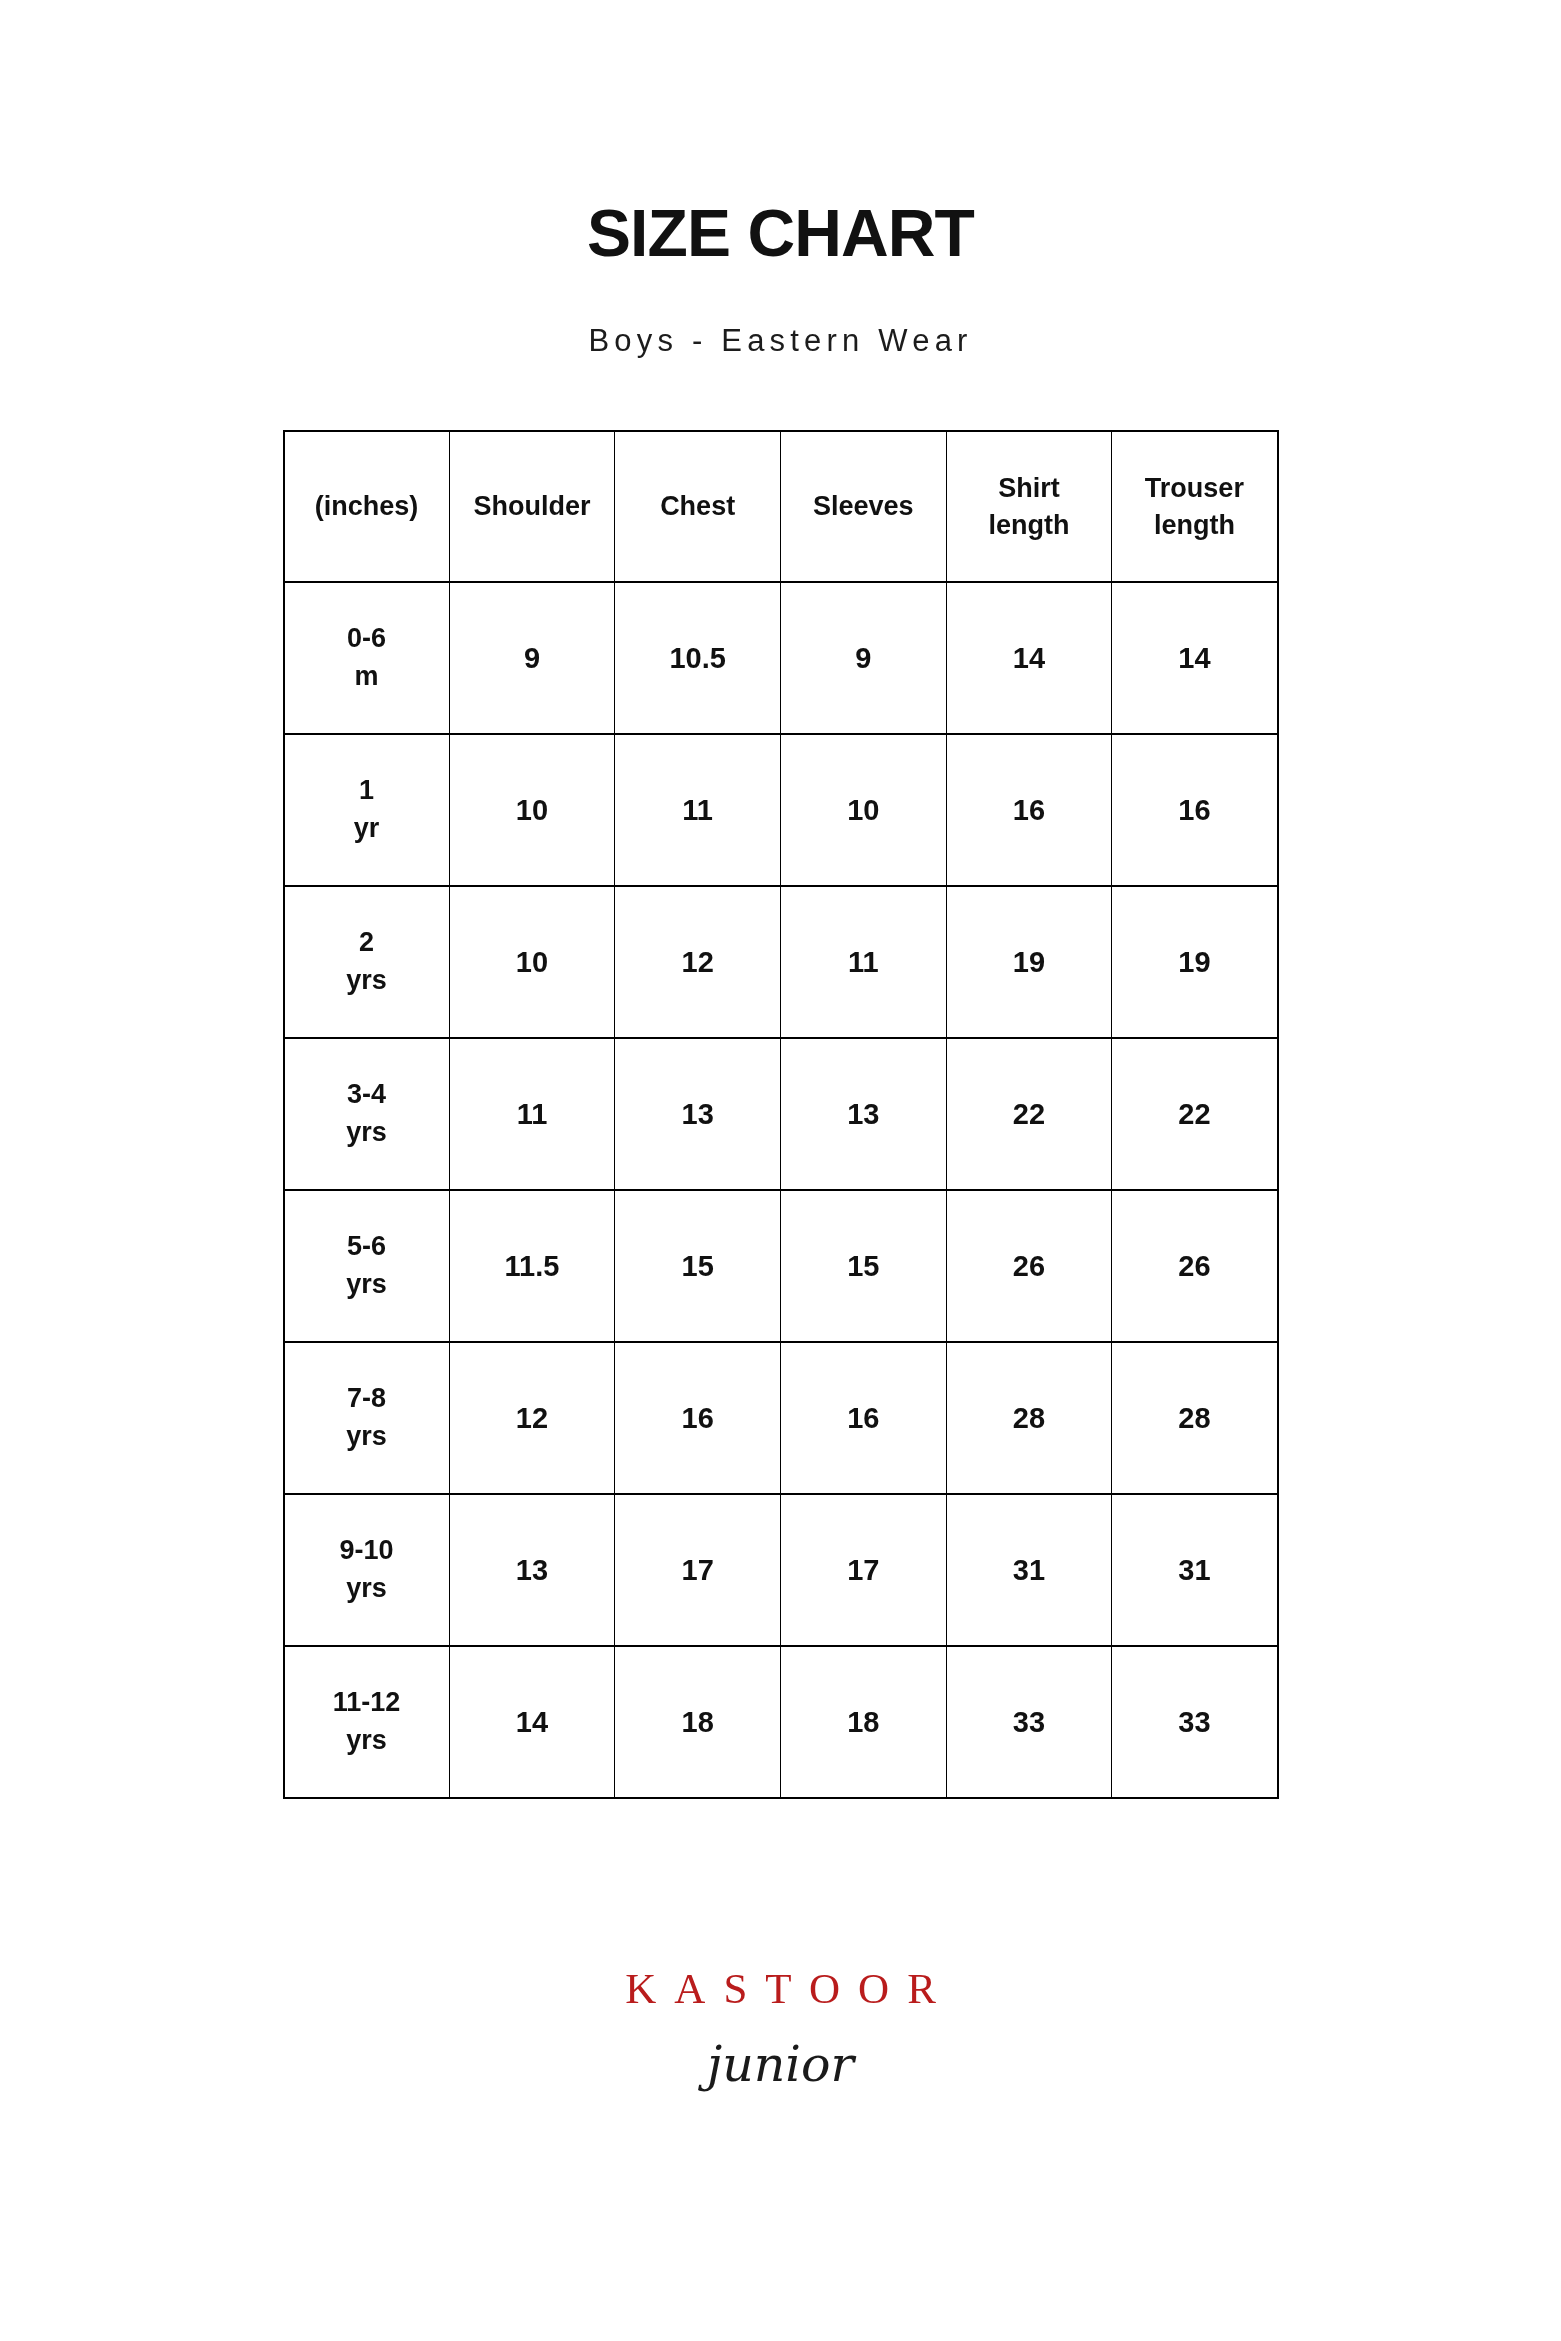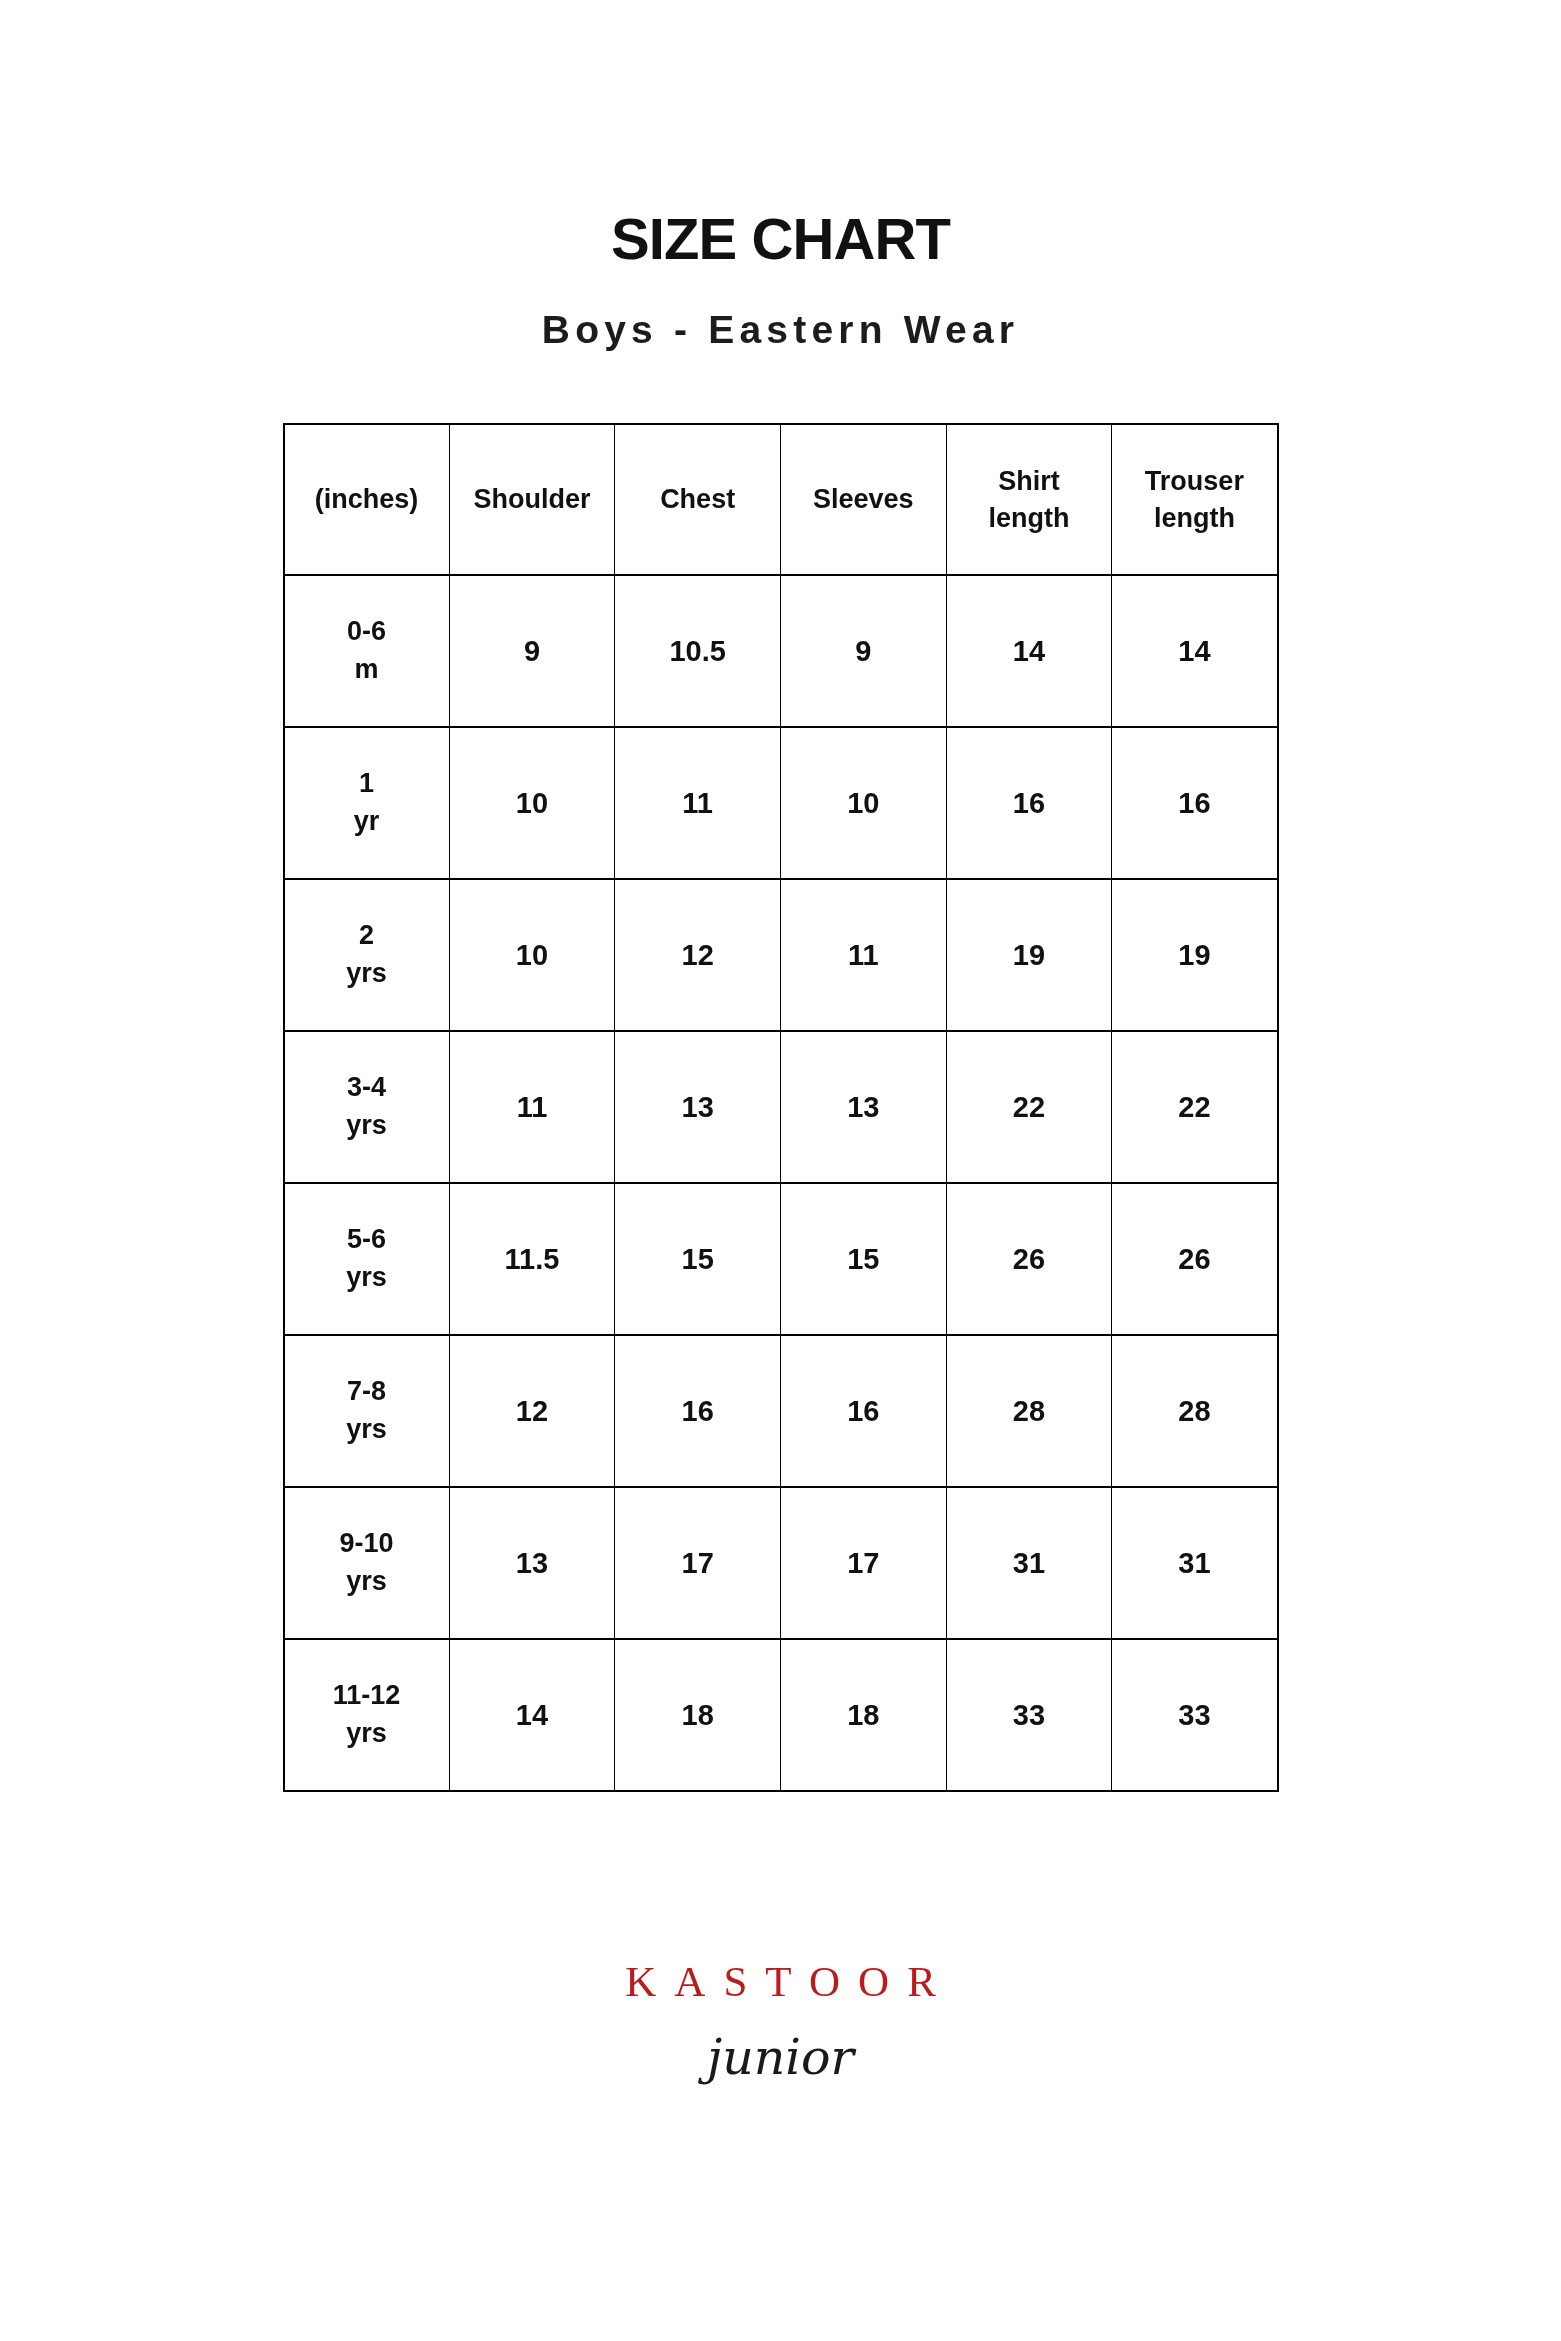--- a/index.html
+++ b/index.html
@@ -11,33 +11,33 @@
     color: #111111;
   }
   .page {
     position: relative;
     width: 1561px;
     height: 2342px;
     background: #ffffff;
     overflow: hidden;
   }
   .page-title {
-    margin: 10px;
+    margin: 0;
     padding-top: 195px;
     text-align: center;
-    font-size: 58px;
+    font-size: 66px;
     font-weight: bold;
     letter-spacing: -0.9px;
     color: #111111;
   }
   .page-subtitle {
-    margin-top: 36px;
+    margin-top: 52px;
     text-align: center;
-    font-size: 39px;
-    font-weight: 700;
+    font-size: 31px;
+    font-weight: 400;
     letter-spacing: 5.2px;
     color: #1c1c1c;
   }
   table.size-table {
     margin: 71px auto 0 auto;
     width: 996px;
     border-collapse: collapse;
     table-layout: fixed;
     border: 2.6px solid #000000;
   }

